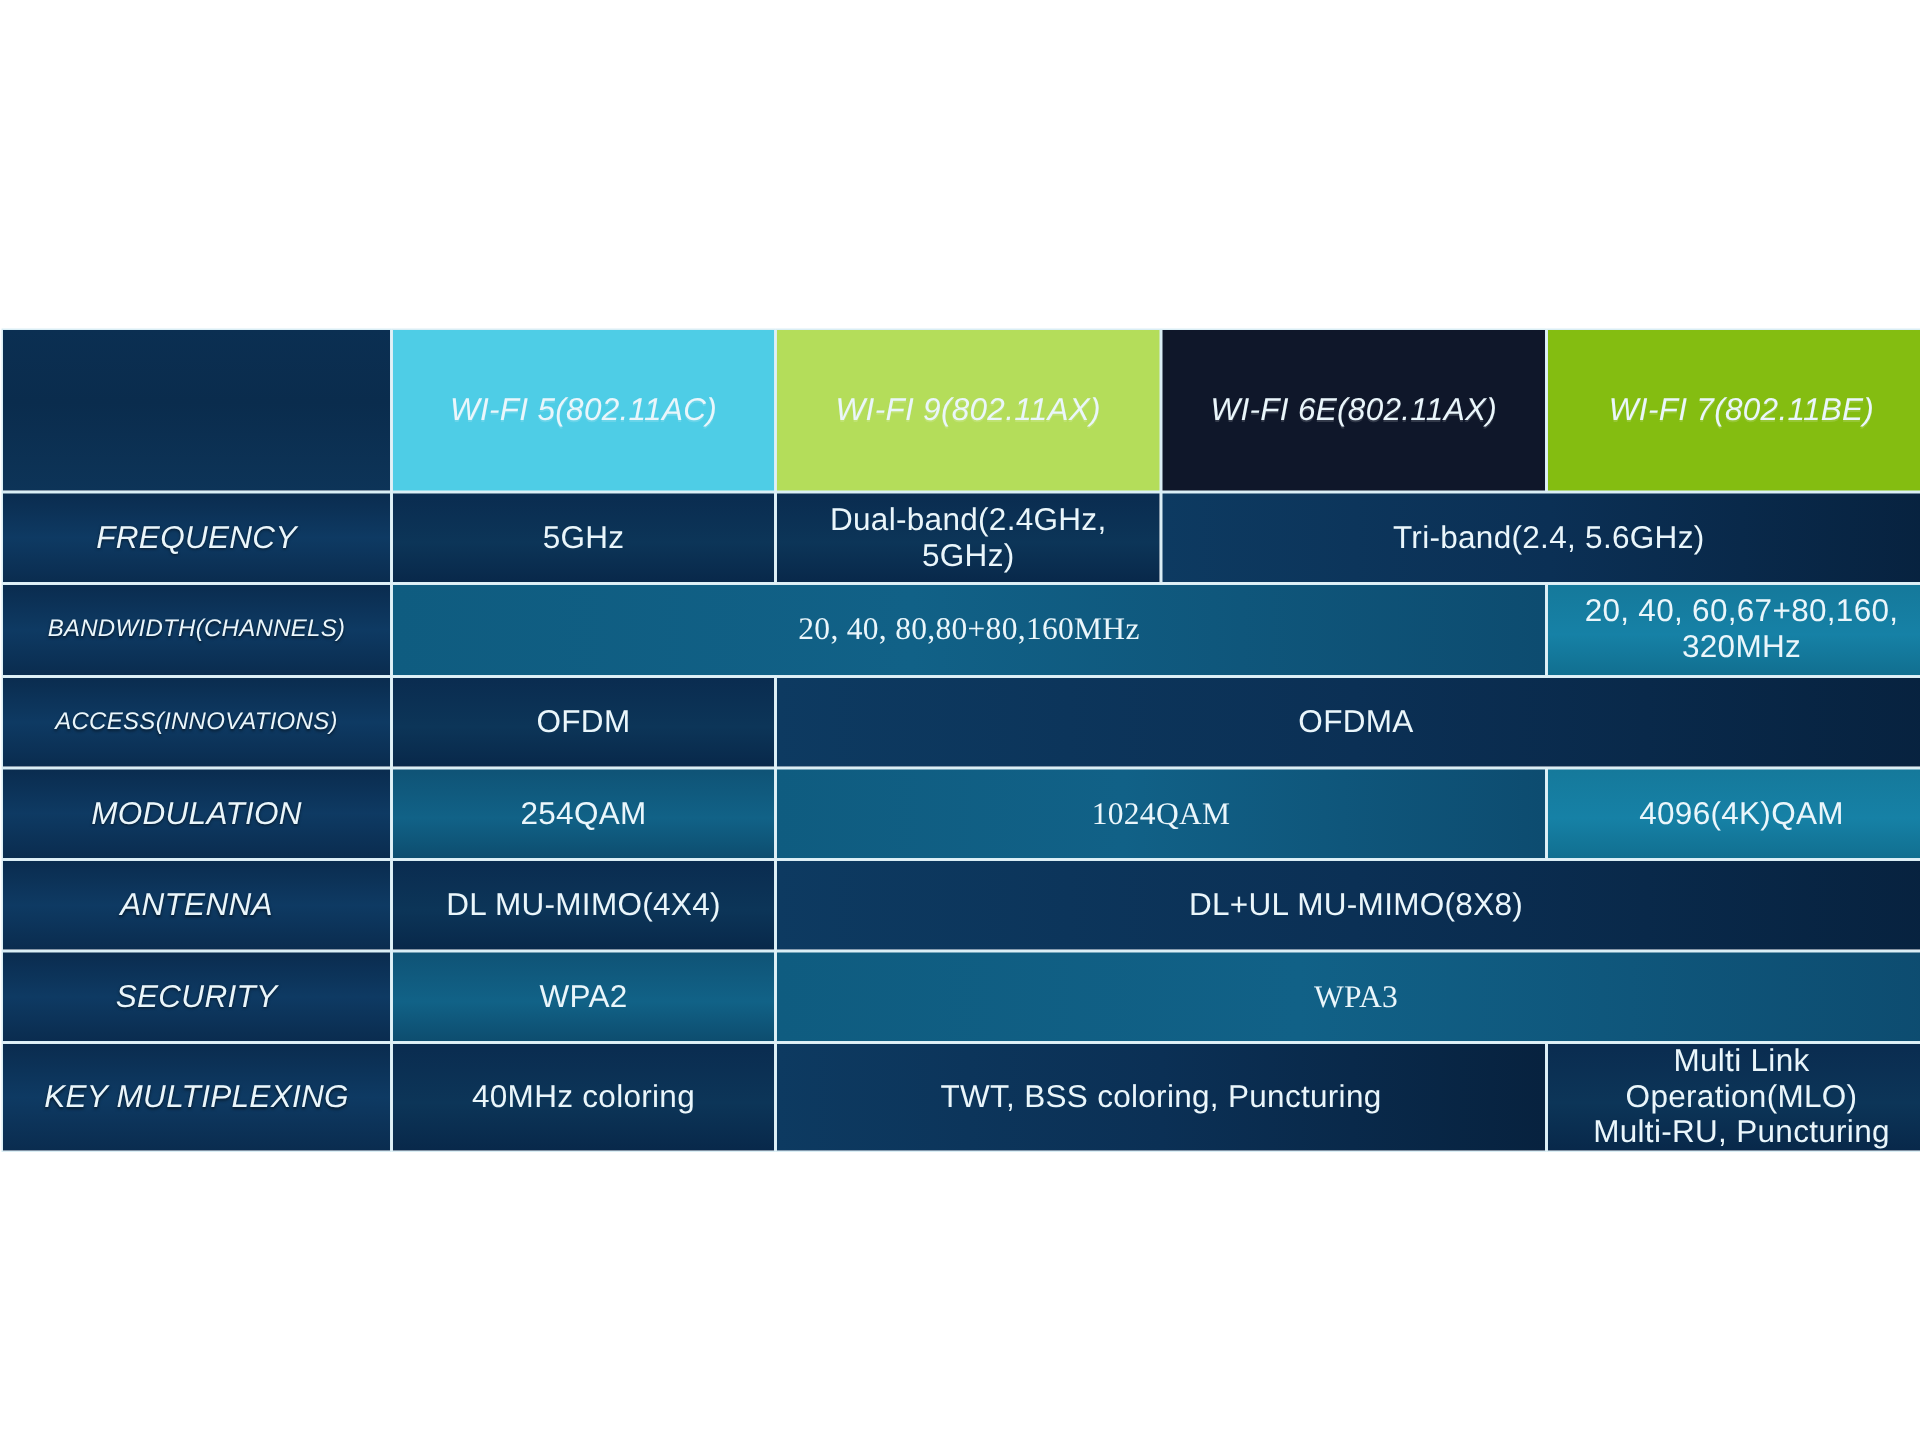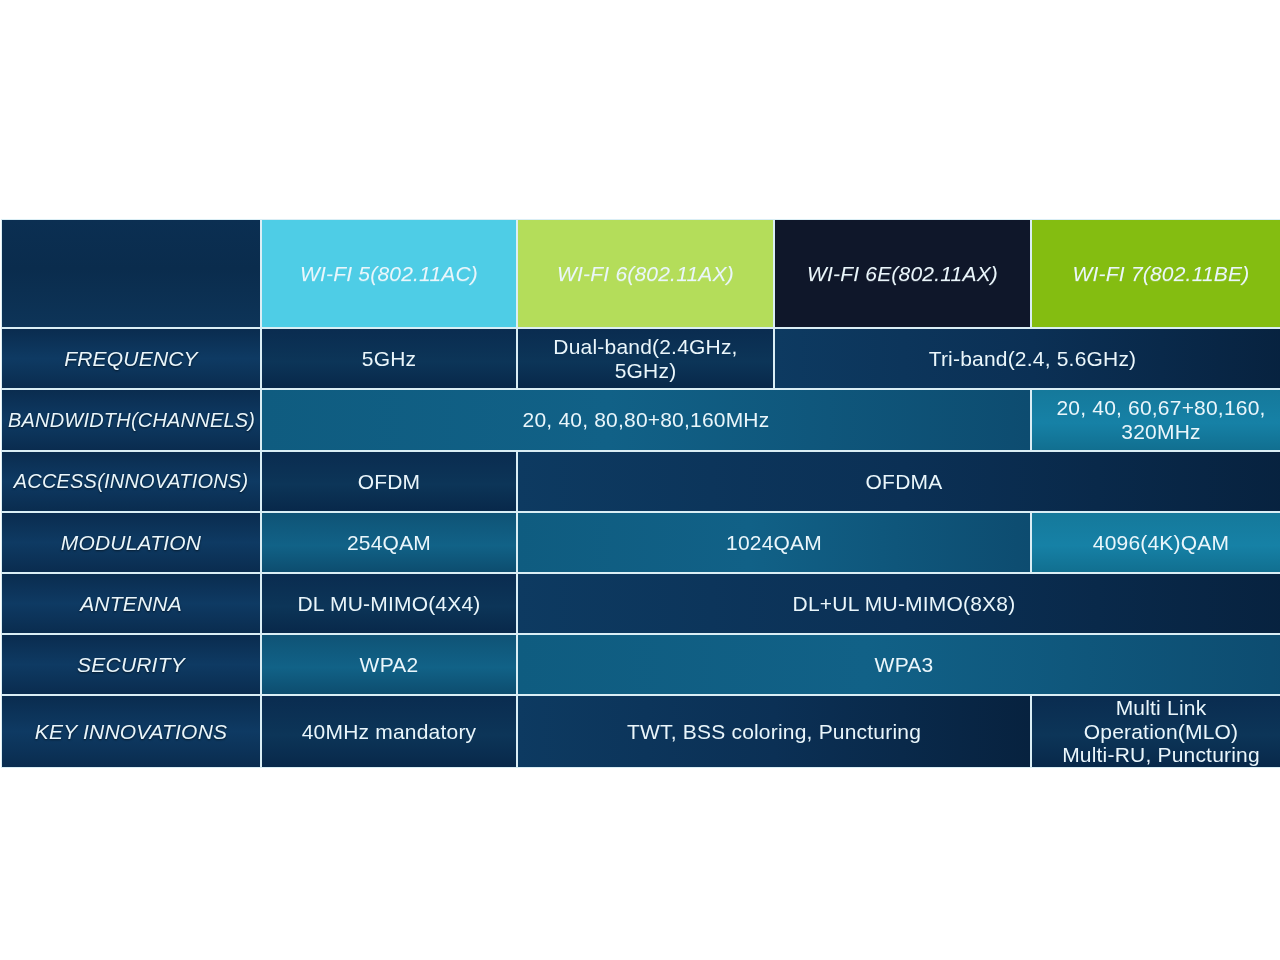--- a/index.html
+++ b/index.html
@@ -80,31 +80,32 @@
   td.row-label {
     color: #ffffff;
     font-weight: 700;
     font-style: italic;
     font-size: 18px;
     letter-spacing: 0.7px;
     font-stretch: condensed;
     background: linear-gradient(180deg, #0a2c4f 0%, #0e3a63 50%, #0a2c4f 100%);
     text-shadow: 0 1px 2px rgba(0,0,0,0.55);
   }
-  td.row-label.lbl-long { font-size: 20px; letter-spacing: 0.2px; }
+  td.row-label.lbl-long { font-size: 16px; letter-spacing: 0.2px; }
 
   
   .bg-dark {
     background: linear-gradient(180deg, #0a2c50 0%, #0c3558 55%, #08284a 100%);
   }
   .bg-mid {
     background: linear-gradient(180deg, #0f5376 0%, #116287 55%, #0d4d6f 100%);
   }
   .bg-mid-wide {
     background: linear-gradient(90deg, #0f5c80 0%, #116187 45%, #0d4c70 100%);
+    font-family: Liberation Serif, serif;
   }
   .bg-hi {
     background: linear-gradient(180deg, #15799b 0%, #1681a6 55%, #116f90 100%);
   }
   .bg-deep {
     background: linear-gradient(90deg, #0d3a61 0%, #0b3055 50%, #07223f 100%);
   }
 
   tr.data-row td { height: 59px; }
   tr.row-bandwidth td { height: 60px; }
@@ -122,21 +123,21 @@
       <col class="c-wifi5">
       <col class="c-wifi6">
       <col class="c-wifi6e">
       <col class="c-wifi7">
     </colgroup>
     <tbody>
 
       <tr class="header-row">
         <td class="corner-cell"></td>
         <td class="head-cell head-wifi5">WI-FI 5(802.11AC)</td>
-        <td class="head-cell head-wifi6">WI-FI 6(802.11AX)</td>
+        <td class="head-cell head-wifi6">WI-FI 9(802.11AX)</td>
         <td class="head-cell head-wifi6e">WI-FI 6E(802.11AX)</td>
         <td class="head-cell head-wifi7">WI-FI 7(802.11BE)</td>
       </tr>
 
       <tr class="data-row row-frequency">
         <td class="row-label">FREQUENCY</td>
         <td class="bg-dark">5GHz</td>
         <td class="bg-dark">Dual-band(2.4GHz, 5GHz)</td>
         <td class="bg-deep" colspan="2">Tri-band(2.4, 5.6GHz)</td>
       </tr>
@@ -169,22 +170,22 @@
         <td class="bg-deep" colspan="3">DL+UL MU-MIMO(8X8)</td>
       </tr>
 
       <tr class="data-row row-security">
         <td class="row-label">SECURITY</td>
         <td class="bg-mid">WPA2</td>
         <td class="bg-mid-wide" colspan="3">WPA3</td>
       </tr>
 
       <tr class="data-row row-key">
-        <td class="row-label">KEY INNOVATIONS</td>
-        <td class="bg-dark">40MHz mandatory</td>
+        <td class="row-label">KEY MULTIPLEXING</td>
+        <td class="bg-dark">40MHz coloring</td>
         <td class="bg-deep" colspan="2">TWT, BSS coloring, Puncturing</td>
         <td class="bg-dark cell-two-line">
           <span>Multi Link Operation(MLO)</span><br>
           <span>Multi-RU, Puncturing</span>
         </td>
       </tr>
 
     </tbody>
   </table>
 </div>

